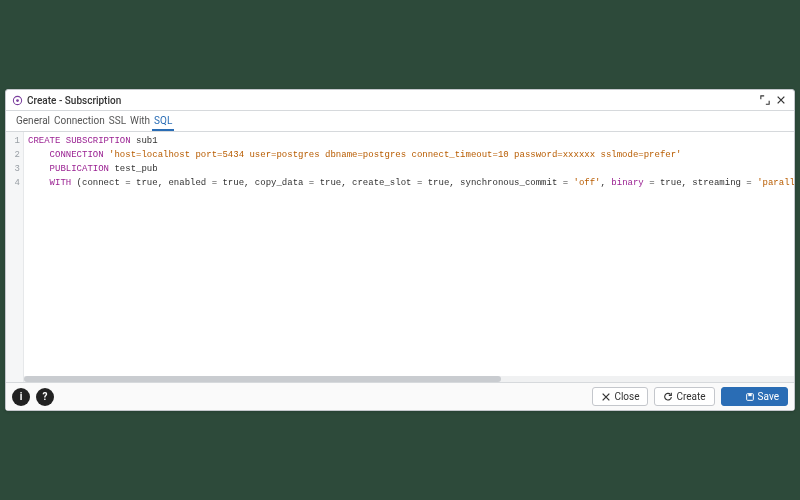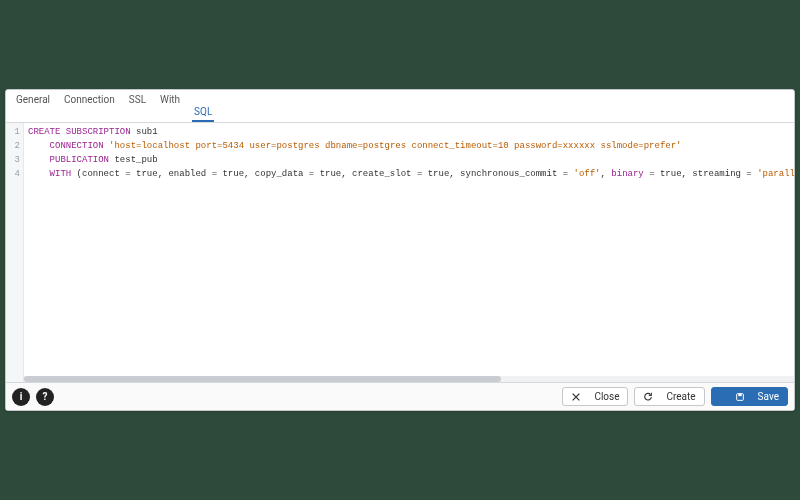--- a/index.html
+++ b/index.html
@@ -41,35 +41,33 @@
   .titlebar .title { font-weight: 500; flex: 0 0 auto; }
   .titlebar .spacer { flex: 1; }
   .winbtn {
     width: 14px; height: 14px;
     display: inline-flex; align-items: center; justify-content: center;
     cursor: pointer; color: #333;
     margin-left: 2px;
   }
   .tabs {
     display: flex;
-    gap: 10px;
     padding: 0 8px;
     border-bottom: 1px solid #d6d9dc;
     font-size: 10px;
   }
   .tab {
     padding: 4px 2px 3px 2px;
     color: #555;
     cursor: pointer;
     border-bottom: 2px solid transparent;
   }
   .tab.active {
     color: #2a6db5;
     border-bottom-color: #2a6db5;
-    margin-top: 12px;
   }
   .editor-wrap {
     flex: 1;
     display: flex;
     overflow: hidden;
     position: relative;
     background: #fff;
   }
   .gutter {
     width: 18px;
@@ -104,21 +102,21 @@
     gap: 6px;
   }
   .footer .fspacer { flex: 1; }
   .iconbtn {
     width: 18px; height: 18px; border-radius: 50%;
     background: #222; color:#fff;
     display: inline-flex; align-items:center; justify-content:center;
     font-size: 10px; font-weight: 700; cursor: pointer;
   }
   .btn {
-    display: inline-flex; align-items: center; gap: 13px;
+    display: inline-flex; align-items: center; gap: 3px;
     font-size: 10px;
     padding: 3px 8px;
     border: 1px solid #c4c7cc;
     border-radius: 3px;
     background: #fff;
     cursor: pointer;
     color: #333;
   }
   .btn.primary {
     background: #2a6db5;
@@ -134,20 +132,40 @@
   .hscroll-thumb {
     position: absolute; top: 0; left: 0; height: 6px; width: 62%;
     background: #c9ccd0; border-radius: 3px;
   }
 </style>
 </head>
 <body>
 
 <div class="dialog">
 
+  <div class="titlebar">
+    <span class="title-icon">
+      <svg viewBox="0 0 16 16" width="11" height="11">
+          <circle cx="8" cy="8" r="6" fill="none" stroke="#7a3e9d" stroke-width="1.5"></circle>
+          <circle cx="8" cy="8" r="2" fill="#7a3e9d"></circle>
+        </svg>
+    </span>
+    <span class="title">Create - Subscription</span>
+    <span class="spacer"></span>
+    <span class="winbtn">
+      <svg viewBox="0 0 12 12" width="10" height="10">
+          <path d="M1 5 L1 1 L5 1 M7 11 L11 11 L11 7" fill="none" stroke="#333" stroke-width="1.3"></path>
+        </svg>
+    </span>
+    <span class="winbtn">
+      <svg viewBox="0 0 12 12" width="10" height="10">
+          <path d="M2 2 L10 10 M10 2 L2 10" stroke="#333" stroke-width="1.5"></path>
+        </svg>
+    </span>
+  </div>
 
   <div class="tabs">
     <div class="tab">General</div>
     <div class="tab">Connection</div>
     <div class="tab">SSL</div>
     <div class="tab">With</div>
     <div class="tab active">SQL</div>
   </div>
 
   <div class="editor-wrap">

